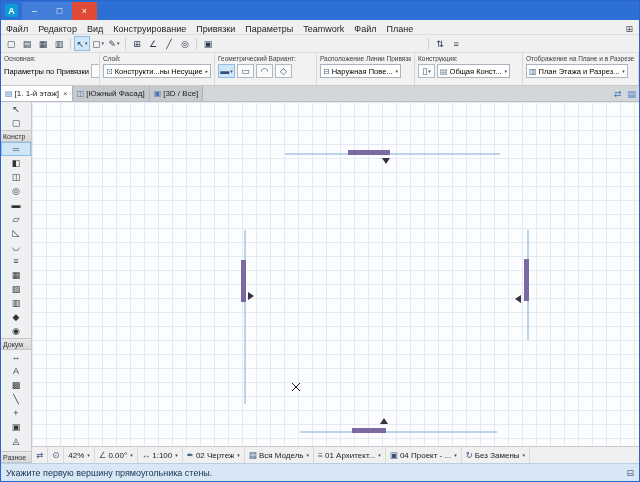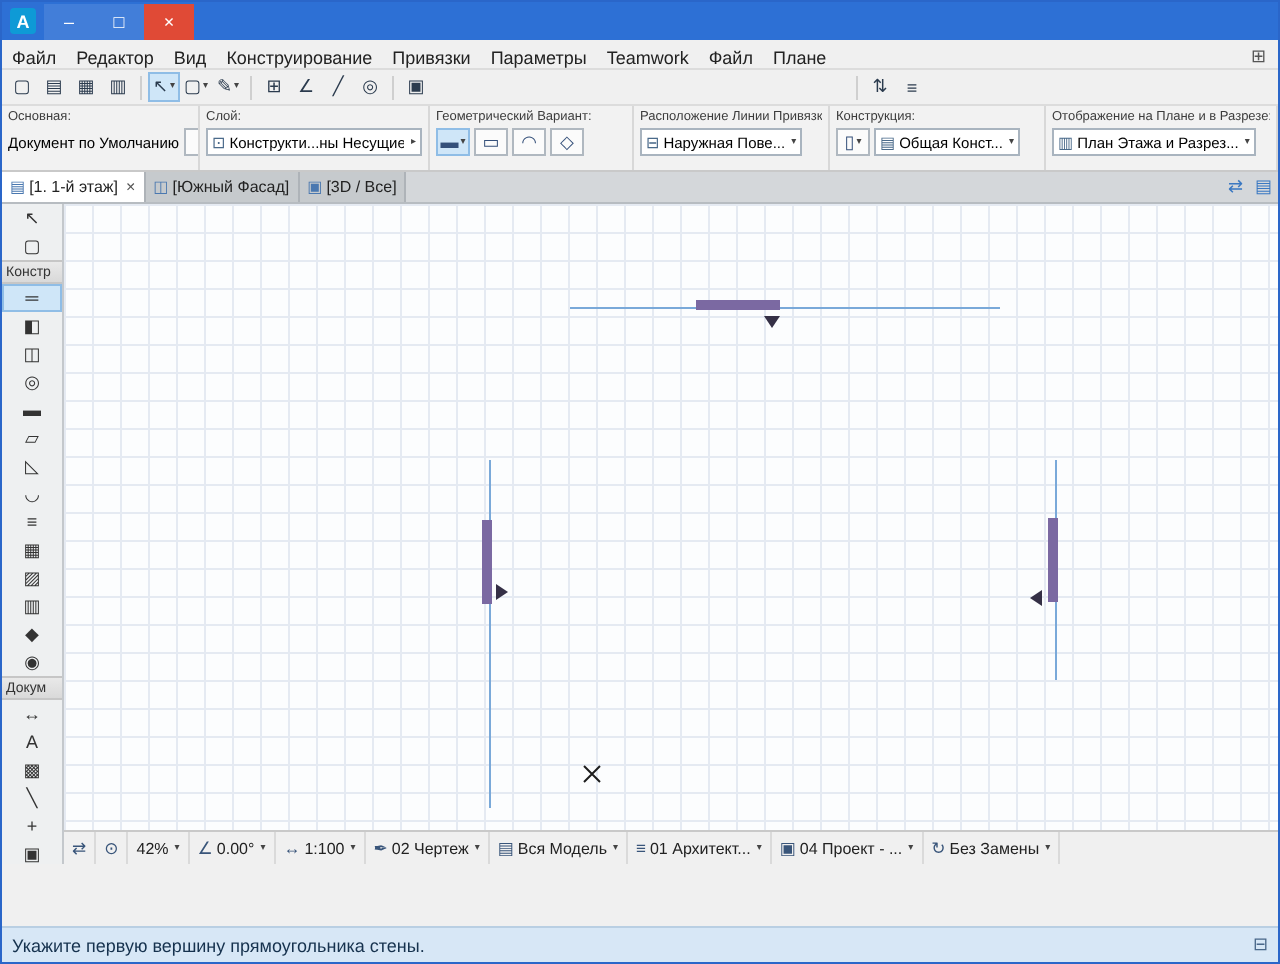--- a/index.html
+++ b/index.html
@@ -61,21 +61,21 @@
   .canvas{flex:1;position:relative;overflow:hidden;background-color:#fcfdfe;
     background-image:linear-gradient(#e5eaf2 1px,transparent 1px),linear-gradient(90deg,#e5eaf2 1px,transparent 1px);
     background-size:14px 14px;}
   #canvas-svg{position:absolute;left:0;top:0;}
   
   .quickbar{flex:0 0 16px;display:flex;align-items:center;background:#f0f0f0;border-top:1px solid #c9c9c9;font-size:8px;color:#222;overflow:hidden;}
   .qb-item{display:flex;align-items:center;gap:2px;padding:0 4px;border-right:1px solid #dadada;height:100%;box-sizing:border-box;}
   .qb-glyph{font-size:8.5px;color:#39557a;}
   .qb-label{white-space:nowrap;text-align:center;}
   
-  .statusbar{flex:0 0 17px;background:#d7e7f6;border-top:1px solid #b9cfe3;display:flex;align-items:center;justify-content:space-between;padding:0 5px;font-size:9px;color:#16324e;margin-top:31px;}
+  .statusbar{flex:0 0 17px;background:#d7e7f6;border-top:1px solid #b9cfe3;display:flex;align-items:center;justify-content:space-between;padding:0 5px;font-size:9px;color:#16324e;}
   .status-icon{font-size:9px;color:#4a688a;}
 </style>
 </head>
 <body>
 
 <div class="window">
 
   <div class="titlebar">
     <span class="app-icon">A</span>
     <span class="win-btn min">–</span>
@@ -147,21 +147,21 @@
       </span>
       <span class="tb-btn">
         <span class="tb-glyph">≡</span>
       </span>
     </div>
 
   <div class="infobox">
       <div class="ib-section">
         <div class="ib-label">Основная:</div>
         <div class="ib-row">
-          <span class="ib-text">Документ по Умолчанию</span>
+          <span class="ib-text">Параметры по Привязки</span>
           <span class="ib-btn"></span>
         </div>
       </div>
       <div class="ib-section">
         <div class="ib-label">Слой:</div>
         <div class="ib-row">
           <span class="ib-combo">
             <span class="combo-icon">⊡</span>
             <span class="combo-text">Конструкти...ны Несущие</span>
             <span class="caret">▸</span>

